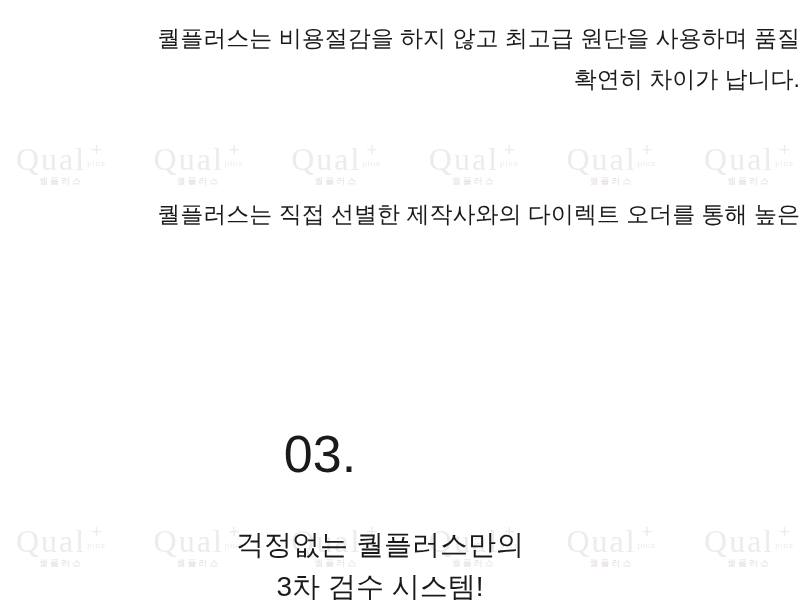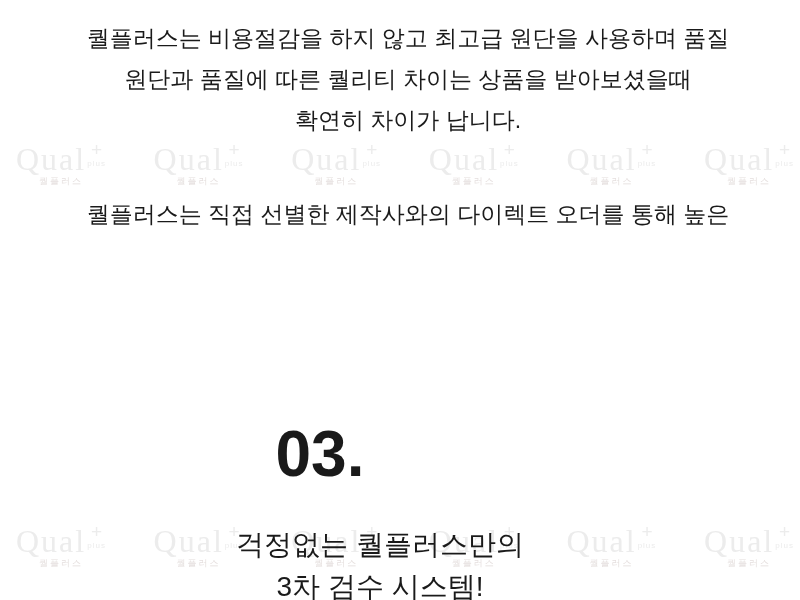--- a/index.html
+++ b/index.html
@@ -73,39 +73,39 @@
     letter-spacing: 2px;
     margin-top: 0;
     color: var(--wm-sub-color);
   }
 
   
   .content { position: relative; z-index: 1; }
   .para {
     position: absolute;
     left: 0; width: 800px;
-    text-align: center;
+    text-align: right;
     font-size: 23px;
     line-height: 41px;
     font-weight: 400;
     color: var(--text-color);
     padding-left: 16px;
   }
   .para-1 { top: 18px; }
   .para-2 { top: 194px; }
 
   .section-number {
     position: absolute;
     top: 421px; left: 0;
     width: 684px;
     padding-right: 44px;
     text-align: center;
-    font-size: 64px;
+    font-size: 52px;
     line-height: 66px;
-    font-weight: 700;
+    font-weight: 400;
     color: var(--text-color);
   }
   .section-title {
     position: absolute;
     top: 524px; left: 0;
     width: 800px;
     padding-right: 40px;
     text-align: center;
     font-size: 28px;
     line-height: 42px;
@@ -250,21 +250,20 @@
       </span>
     </div>
     <div class="wm-sub">퀄플러스</div>
   </div>
 </div>
 
   <div class="content">
 
     <div class="para para-1">
       <div>퀄플러스는 비용절감을 하지 않고 최고급 원단을 사용하며 품질</div>
-      <div>원단과 품질에 따른 퀄리티 차이는 상품을 받아보셨을때</div>
       <div>확연히 차이가 납니다.</div>
     </div>
 
     <div class="para para-2">
       <div>퀄플러스는 직접 선별한 제작사와의 다이렉트 오더를 통해 높은</div>
     </div>
 
     <div class="section-number">03.</div>
 
     <div class="section-title">

